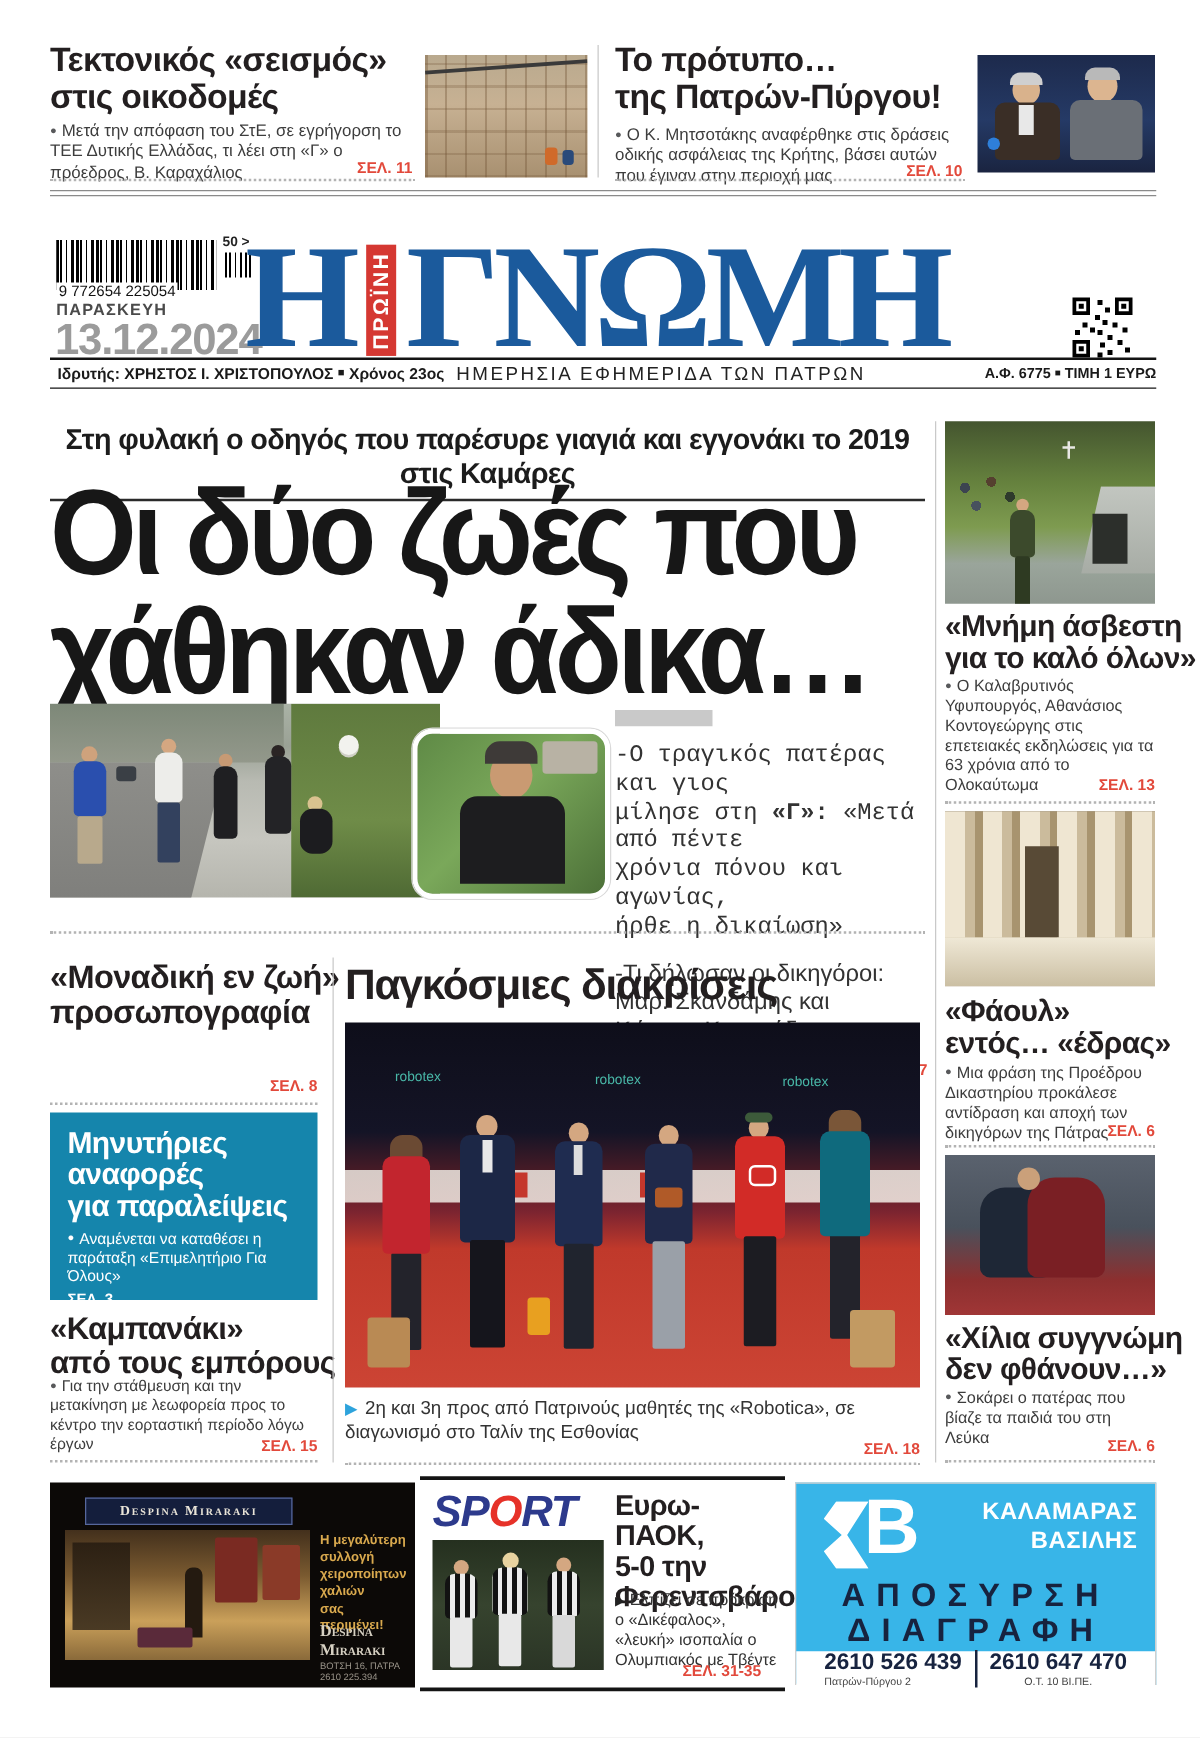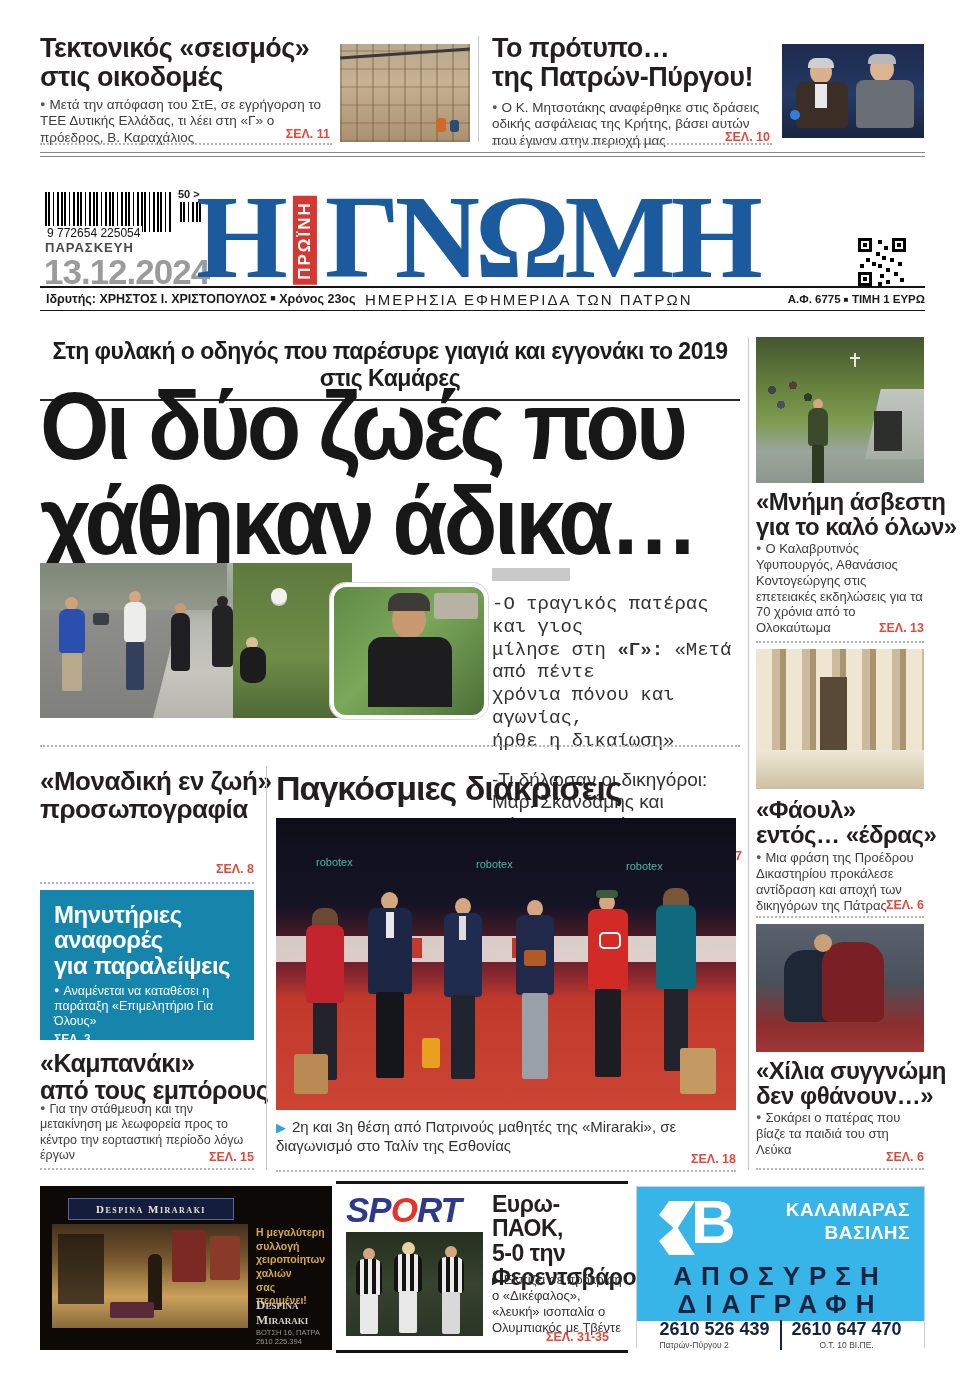--- a/index.html
+++ b/index.html
@@ -271,21 +271,21 @@
       <div class="abs" style="left:7px;top:-2px;width:26px;height:30px;background:#7a5638;border-radius:10px;z-index:0;"></div>
       <div class="torso" style="left:0;top:15px;width:40px;height:84px;background:#0f6a7d;z-index:1;"></div>
       <div class="legs" style="left:8px;top:97px;width:24px;height:84px;background:#23232b;"></div>
     </div>
     <div class="abs" style="left:18px;top:236px;width:34px;height:40px;background:#b98a54;border-radius:3px;"></div>
     <div class="abs" style="left:404px;top:230px;width:36px;height:46px;background:#c29a62;border-radius:3px;"></div>
     <div class="abs" style="left:146px;top:220px;width:18px;height:30px;background:#e8a020;border-radius:3px;"></div>
   </div>
 
   <div class="abs" style="left:276px;top:1118px;width:460px;">
-    <span class="tri">▶</span><span style="font-size:15px;color:#333;line-height:1.25;">2η και 3η θέση από Πατρινούς μαθητές της «Miraraki», σε διαγωνισμό στο Ταλίν της Εσθονίας</span>
+    <span class="tri">▶</span><span style="font-size:15px;color:#333;line-height:1.25;">2η και 3η προς από Πατρινούς μαθητές της «Robotica», σε διαγωνισμό στο Ταλίν της Εσθονίας</span>
   </div>
   <div class="abs page-ref" style="left:276px;top:1152px;width:460px;">ΣΕΛ. 18</div>
   <div class="abs dotted" style="left:276px;top:1170px;width:460px;"></div>
 
   <div class="abs vrule" style="left:748px;top:337px;height:833px;"></div>
 
   <div class="abs ph" style="left:756px;top:337px;width:168px;height:146px;background:linear-gradient(180deg,#44552f 0%,#66823e 34%,#7e9b50 58%,#9aa59b 78%,#8e978f 100%);">
     <div class="abs" style="left:96px;top:52px;width:72px;height:70px;background:linear-gradient(180deg,#c2c6c0 0%,#a7aca5 100%);clip-path:polygon(18% 100%,40% 0,100% 0,100% 100%);"></div>
     <div class="abs" style="left:118px;top:74px;width:28px;height:40px;background:#2c2f2b;"></div>
     <div class="abs" style="left:98px;top:16px;width:2px;height:14px;background:#e8e8e4;"></div>
@@ -293,21 +293,21 @@
     <div class="abs" style="left:4px;top:34px;width:60px;height:48px;background:radial-gradient(circle at 20% 40%, #3c4450 0 4px, transparent 4px) ,radial-gradient(circle at 55% 30%, #55402f 0 4px, transparent 4px),radial-gradient(circle at 80% 55%, #2e3a2c 0 4px, transparent 4px),radial-gradient(circle at 35% 70%, #47515e 0 4px, transparent 4px);"></div>
     <div class="person" style="left:52px;top:62px;">
       <div class="head" style="left:5px;top:0;width:10px;height:10px;"></div>
       <div class="torso" style="left:0;top:9px;width:20px;height:38px;background:#3c4a2c;"></div>
       <div class="legs" style="left:4px;top:46px;width:12px;height:40px;background:#2e3a22;"></div>
     </div>
   </div>
   <div class="abs story-title preline" style="left:756px;top:489px;font-size:24px;">«Μνήμη άσβεστη
 για το καλό όλων»</div>
   <div class="abs summary" style="left:756px;top:541px;width:168px;font-size:13px;">
-    <span class="dot">●</span><span>Ο Καλαβρυτινός Υφυπουργός, Αθανάσιος Κοντογεώργης στις επετειακές εκδηλώσεις για τα 70 χρόνια από το Ολοκαύτωμα</span>
+    <span class="dot">●</span><span>Ο Καλαβρυτινός Υφυπουργός, Αθανάσιος Κοντογεώργης στις επετειακές εκδηλώσεις για τα 63 χρόνια από το Ολοκαύτωμα</span>
   </div>
   <div class="abs page-ref" style="left:756px;top:621px;width:168px;">ΣΕΛ. 13</div>
   <div class="abs dotted" style="left:756px;top:641px;width:168px;"></div>
 
   <div class="abs ph" style="left:756px;top:649px;width:168px;height:140px;background:linear-gradient(180deg,#8a7c62 0%,#cfc2a6 30%,#e2d7bd 55%,#cdbfa2 75%,#b2a183 100%);">
     <div class="abs" style="left:0;top:0;width:100%;height:72%;background:repeating-linear-gradient(90deg,#efe6d2 0 16px,#cbbb9c 16px 24px,#a8946f 24px 30px);"></div>
     <div class="abs" style="left:38%;top:20%;width:16%;height:52%;background:#584a36;"></div>
     <div class="abs" style="left:0;top:72%;width:100%;height:28%;background:linear-gradient(180deg,#efe8d6 0%,#cbbfa3 100%);"></div>
   </div>
   <div class="abs story-title preline" style="left:756px;top:797px;font-size:24px;">«Φάουλ»

